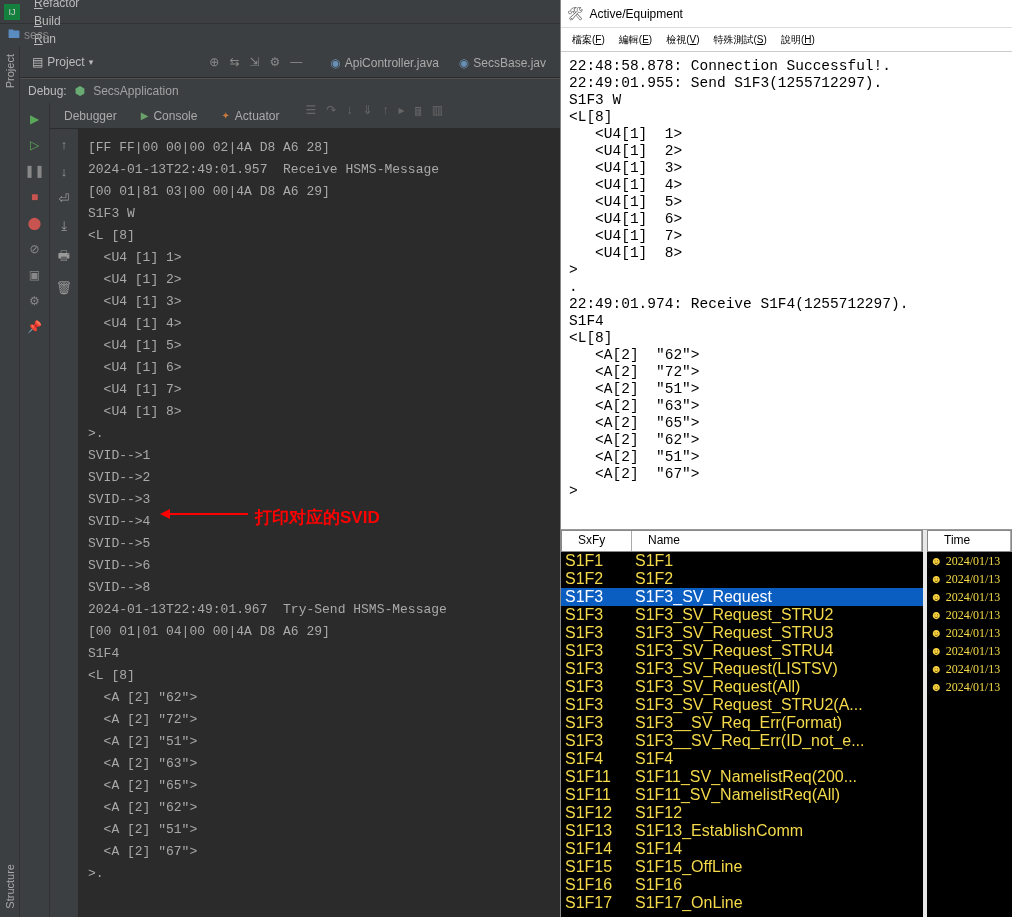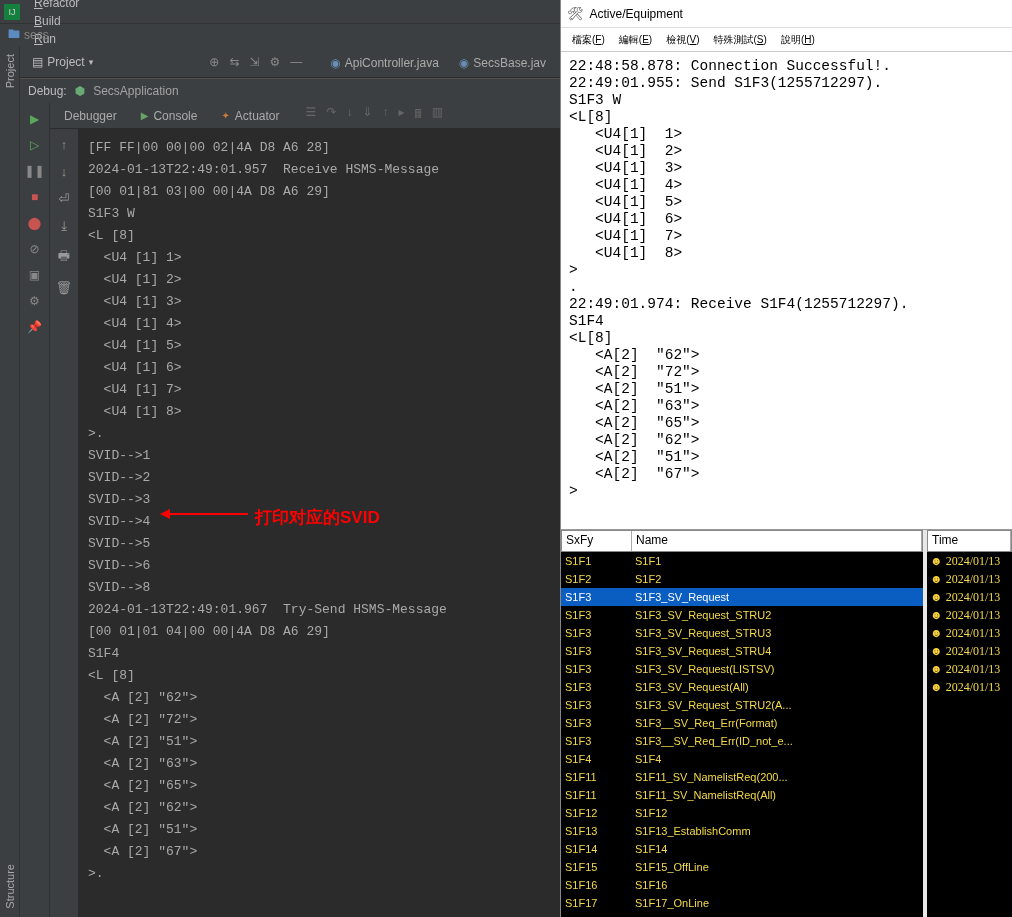--- a/index.html
+++ b/index.html
@@ -27,21 +27,21 @@
 .proj-right-icons { margin-left:auto; display:flex; gap:10px; color:#888;}
 .proj-right-icons span{cursor:pointer;}
 .tab-file { display:flex;align-items:center;gap:4px;padding:4px 10px;color:#aaa;border-top:2px solid transparent;}
 
 
 .debug-row { position:absolute; left:20px; right:452px; top:78px; height:25px; background:#3c3f41; border-top:1px solid #515151; display:flex;align-items:center;padding:0 8px;gap:8px;}
 .debug-row .bug-icon{color:#6aab73;}
 .debug-row .app-name{color:#a3a3a3;}
 
 
-.dbg-tabs { position:absolute; left:50px; right:452px; top:103px; height:26px; background:#3c3f41; display:flex;align-items:center;gap:4px; padding:0 4px; border-bottom:1px solid #2b2b2b;}
+.dbg-tabs { position:absolute; left:50px; right:452px; top:103px; height:26px; background:#3c3f41; display:flex;gap:4px; padding:0 4px; border-bottom:1px solid #2b2b2b;}
 .dbg-tab{padding:3px 10px;color:#aaa;display:flex;align-items:center;gap:5px;}
 .dbg-tab .i{font-size:10px;}
 .step-icons{margin-left:12px;display:flex;gap:10px;color:#666;}
 
 
 .dbg-side-left { position:absolute; left:20px; top:103px; width:30px; bottom:0; background:#3c3f41; border-right:1px solid #323232; display:flex;flex-direction:column;align-items:center;gap:10px;padding-top:8px;}
 .dbg-side-left .ico{width:16px;height:16px;display:flex;align-items:center;justify-content:center;color:#888;cursor:pointer;font-size:12px;}
 .dbg-side-left .green{color:#5aa85a;}
 .dbg-side-left .red{color:#c75450;}
 
@@ -65,23 +65,23 @@
 .win2-title .txt{font-size:12px;color:#000;}
 .win2-menu { height:24px; display:flex;align-items:center;gap:4px;padding:0 6px;border-bottom:1px solid #ccc;}
 .win2-menu .mi{font-size:10px;color:#000;padding:1px 5px;}
 
 .win2-log { font-family:'Consolas','Courier New',monospace; font-size:14.5px; line-height:17px; color:#000; padding:6px 8px; white-space:pre; height:478px; overflow:hidden; border-bottom:1px solid #999;}
 
 .win2-tables { position:absolute; left:0; right:0; bottom:0; top:530px; display:flex; gap:4px; background:#e8e8e8;}
 .tbl-left { width:362px; background:#000;}
 .tbl-right { flex:1; background:#000;}
 .tbl-head { height:22px; background:#fff; border:1px solid #888; display:flex;}
-.tbl-head .col{padding:2px 4px;font-size:12px;color:#000;border-right:1px solid #aaa;}
+.tbl-head .col{padding:2px 16px;font-size:12px;color:#000;border-right:1px solid #aaa;}
 .tbl-body { }
-.trow { display:flex; height:18px; align-items:center; font-size:11px;}
+.trow { display:flex; height:18px; align-items:center; font-size:16px;}
 .trow .c1{width:70px;padding-left:4px;}
 .trow .c2{flex:1;padding-left:4px;overflow:hidden;white-space:nowrap;text-overflow:ellipsis;}
 .yellow{color:#f4da4a;}
 .trow.sel{background:#0a5ec2;color:#fff;}
 .tr-time { display:flex;align-items:center;gap:3px;font-size:12px;height:18px;padding-left:3px;}
 .tr-time .face{color:#f7d03c;font-size:12px;}
 .tr-time .t{color:#f4da4a;font-family:Liberation Serif, serif;}
 </style>
 </head>
 <body>

